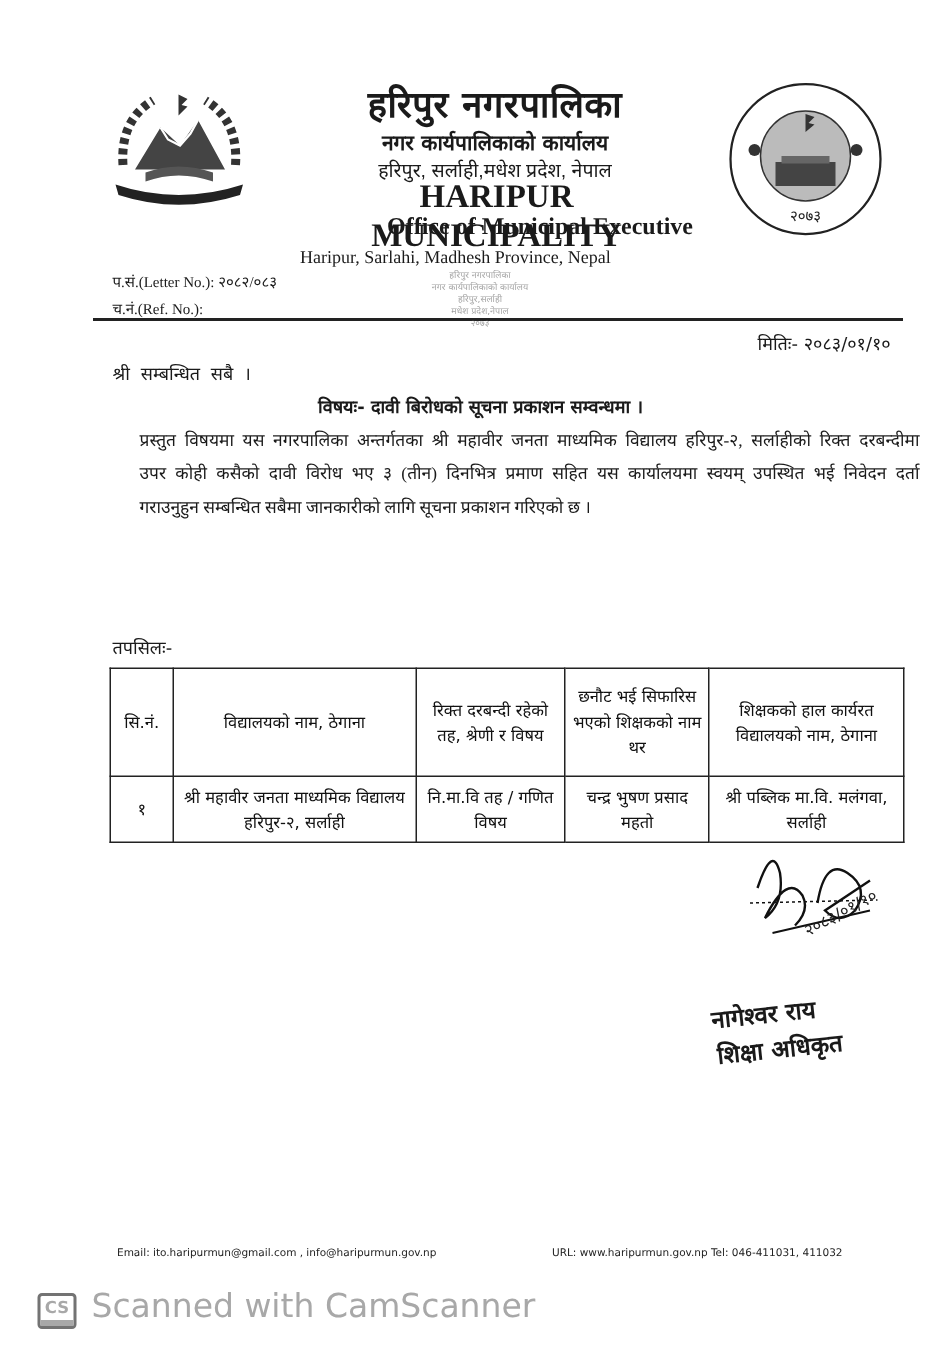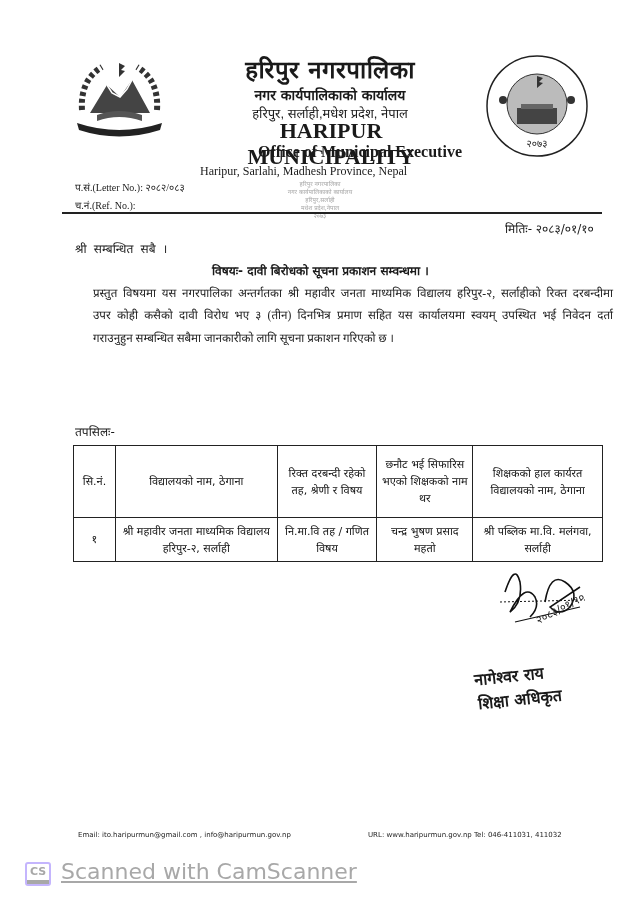--- a/index.html
+++ b/index.html
@@ -48,23 +48,23 @@
   table.details tbody tr { height: 44px; }
 
   .signature { left: 495px; top: 562px; width: 100px; height: 70px; }
   .sig-date { left: 540px; top: 612px; font-family: "DejaVu Sans", sans-serif; font-size: 11px; transform: rotate(-28deg); transform-origin: left bottom; color: #222; }
   .signer-name { left: 474px; top: 665px; font-family: "DejaVu Sans", sans-serif; font-size: 16px; font-weight: bold; transform: rotate(-6deg); }
   .signer-title { left: 478px; top: 688px; font-family: "DejaVu Sans", sans-serif; font-size: 16px; font-weight: bold; transform: rotate(-6deg); }
 
   .footer-email { left: 78px; top: 831px; font-family: "DejaVu Sans", sans-serif; font-size: 7px; color: #222; }
   .footer-url { left: 368px; top: 831px; font-family: "DejaVu Sans", sans-serif; font-size: 7px; color: #222; }
 
-  .cs-logo { left: 25px; top: 862px; width: 26px; height: 24px; border: 2px solid #c4b5fd; border-radius: 3px; box-sizing: border-box; font-family: "DejaVu Sans", sans-serif; font-size: 11px; font-weight: bold; color: #a8a8a8; text-align: center; line-height: 16px; }
+  .cs-logo { left: 25px; top: 862px; width: 26px; height: 24px; border: 2px solid #737373; border-radius: 3px; box-sizing: border-box; font-family: "DejaVu Sans", sans-serif; font-size: 11px; font-weight: bold; color: #a8a8a8; text-align: center; line-height: 16px; }
   .cs-logo::after { content: ""; position: absolute; left: 0; right: 0; bottom: 0; height: 4px; background: #a8a8a8; }
-  .cs-text { left: 61px; top: 859px; font-family: "DejaVu Sans", sans-serif; font-size: 22px; color: #a8a8a8; text-decoration: underline; }
+  .cs-text { left: 61px; top: 859px; font-family: "DejaVu Sans", sans-serif; font-size: 22px; color: #a8a8a8; }
 </style>
 </head>
 <body>
 
 <div class="abs emblem-left">
   <svg width="95" height="90" viewBox="0 0 95 90">
     <path d="M10 55 Q8 25 30 12 M85 55 Q87 25 65 12" stroke="#333" stroke-width="6" fill="none" stroke-dasharray="4 3"></path>
     <path d="M18 58 L35 30 L48 42 L60 25 L78 58 Z" fill="#444"></path>
     <path d="M35 30 L40 38 L48 42 L55 34 L60 25" stroke="#fff" stroke-width="1.5" fill="none"></path>
     <path d="M47 8 L47 22 L53 16 L49 15 L53 11 Z" fill="#333"></path>

